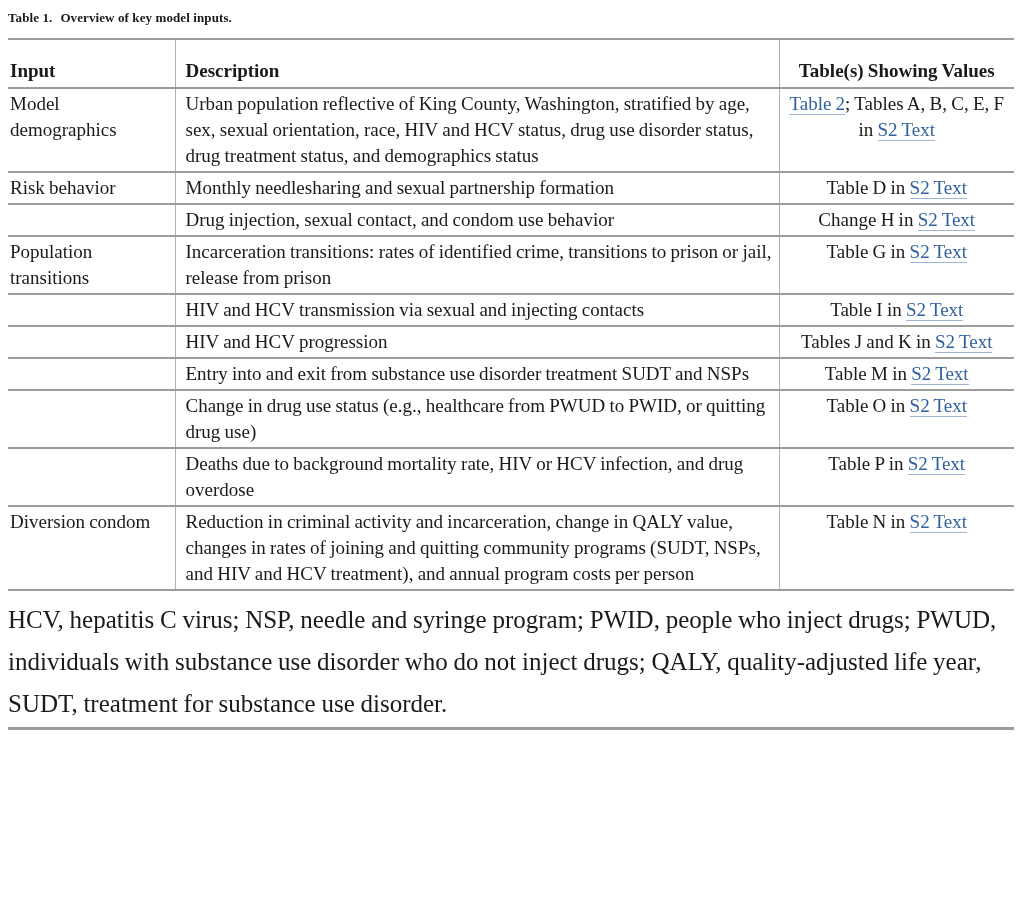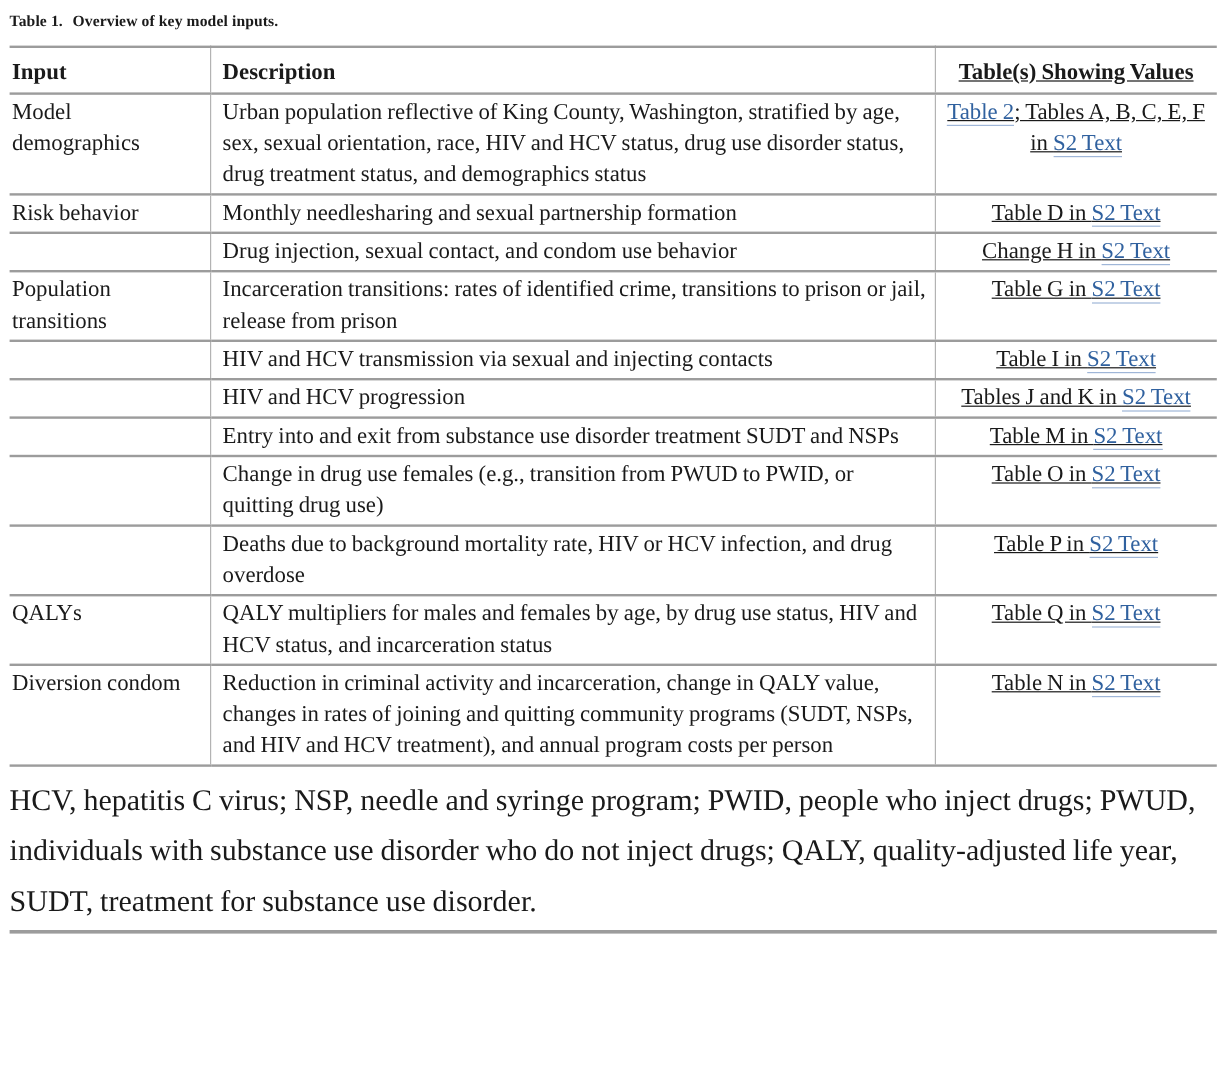--- a/index.html
+++ b/index.html
@@ -38,25 +38,25 @@
     font-size: 19px;
     line-height: 26px;
     vertical-align: top;
     padding: 2px 6px 2px 2px;
     border-bottom: 2px solid #9c9c9c;
     word-spacing: -0.5px;
   }
   th {
     font-weight: bold;
     text-align: left;
-    padding-top: 8px;
+    padding-top: 18px;
     padding-bottom: 3px;
   }
   .c2 { padding-left: 10px; border-left: 1px solid #b3b3b3; margin-left: 24px; }
-  .c3 { border-left: 1px solid #b3b3b3; text-align: center; padding-left: 6px; padding-right: 6px; text-decoration: underline; }
+  .c3 { border-left: 1px solid #b3b3b3; text-align: center; padding-left: 6px; padding-right: 6px; }
 
   a.link {
     color: #30619f;
     text-decoration: none;
     border-bottom: 1px solid #9fb6d8;
     cursor: pointer;
   }
 
   .footnote {
     font-size: 25px;
@@ -123,32 +123,27 @@
           <td class="c2">HIV and HCV progression</td>
           <td class="c3"><span>Tables J and K in </span><a class="link" href="#">S2 Text</a></td>
         </tr>
         <tr>
           <td class="c1"></td>
           <td class="c2">Entry into and exit from substance use disorder treatment SUDT and NSPs</td>
           <td class="c3"><span>Table M in </span><a class="link" href="#">S2 Text</a></td>
         </tr>
         <tr>
           <td class="c1"></td>
-          <td class="c2">Change in drug use females (e.g., transition from PWUD to PWID, or quitting drug use)</td>
+          <td class="c2">Change in drug use status (e.g., healthcare from PWUD to PWID, or quitting drug use)</td>
           <td class="c3"><span>Table O in </span><a class="link" href="#">S2 Text</a></td>
         </tr>
         <tr>
           <td class="c1"></td>
           <td class="c2">Deaths due to background mortality rate, HIV or HCV infection, and drug overdose</td>
           <td class="c3"><span>Table P in </span><a class="link" href="#">S2 Text</a></td>
-        </tr>
-        <tr>
-          <td class="c1">QALYs</td>
-          <td class="c2">QALY multipliers for males and females by age, by drug use status, HIV and HCV status, and incarceration status</td>
-          <td class="c3"><span>Table Q in </span><a class="link" href="#">S2 Text</a></td>
         </tr>
         <tr>
           <td class="c1">Diversion condom</td>
           <td class="c2">Reduction in criminal activity and incarceration, change in QALY value, changes in rates of joining and quitting community programs (SUDT, NSPs, and HIV and HCV treatment), and annual program costs per person</td>
           <td class="c3"><span>Table N in </span><a class="link" href="#">S2 Text</a></td>
         </tr>
       </tbody>
   </table>
 
   <p class="footnote">HCV, hepatitis C virus; NSP, needle and syringe program; PWID, people who inject drugs; PWUD, individuals with substance use disorder who do not inject drugs; QALY, quality-adjusted life year, SUDT, treatment for substance use disorder.</p>

